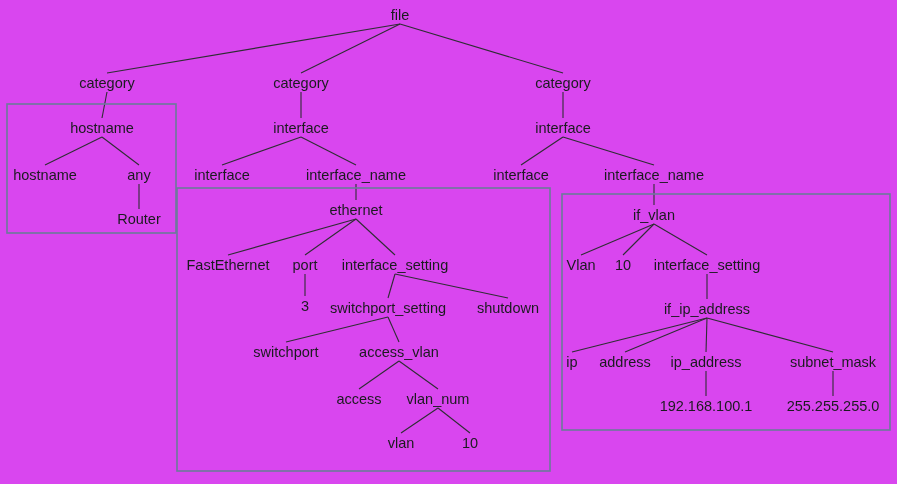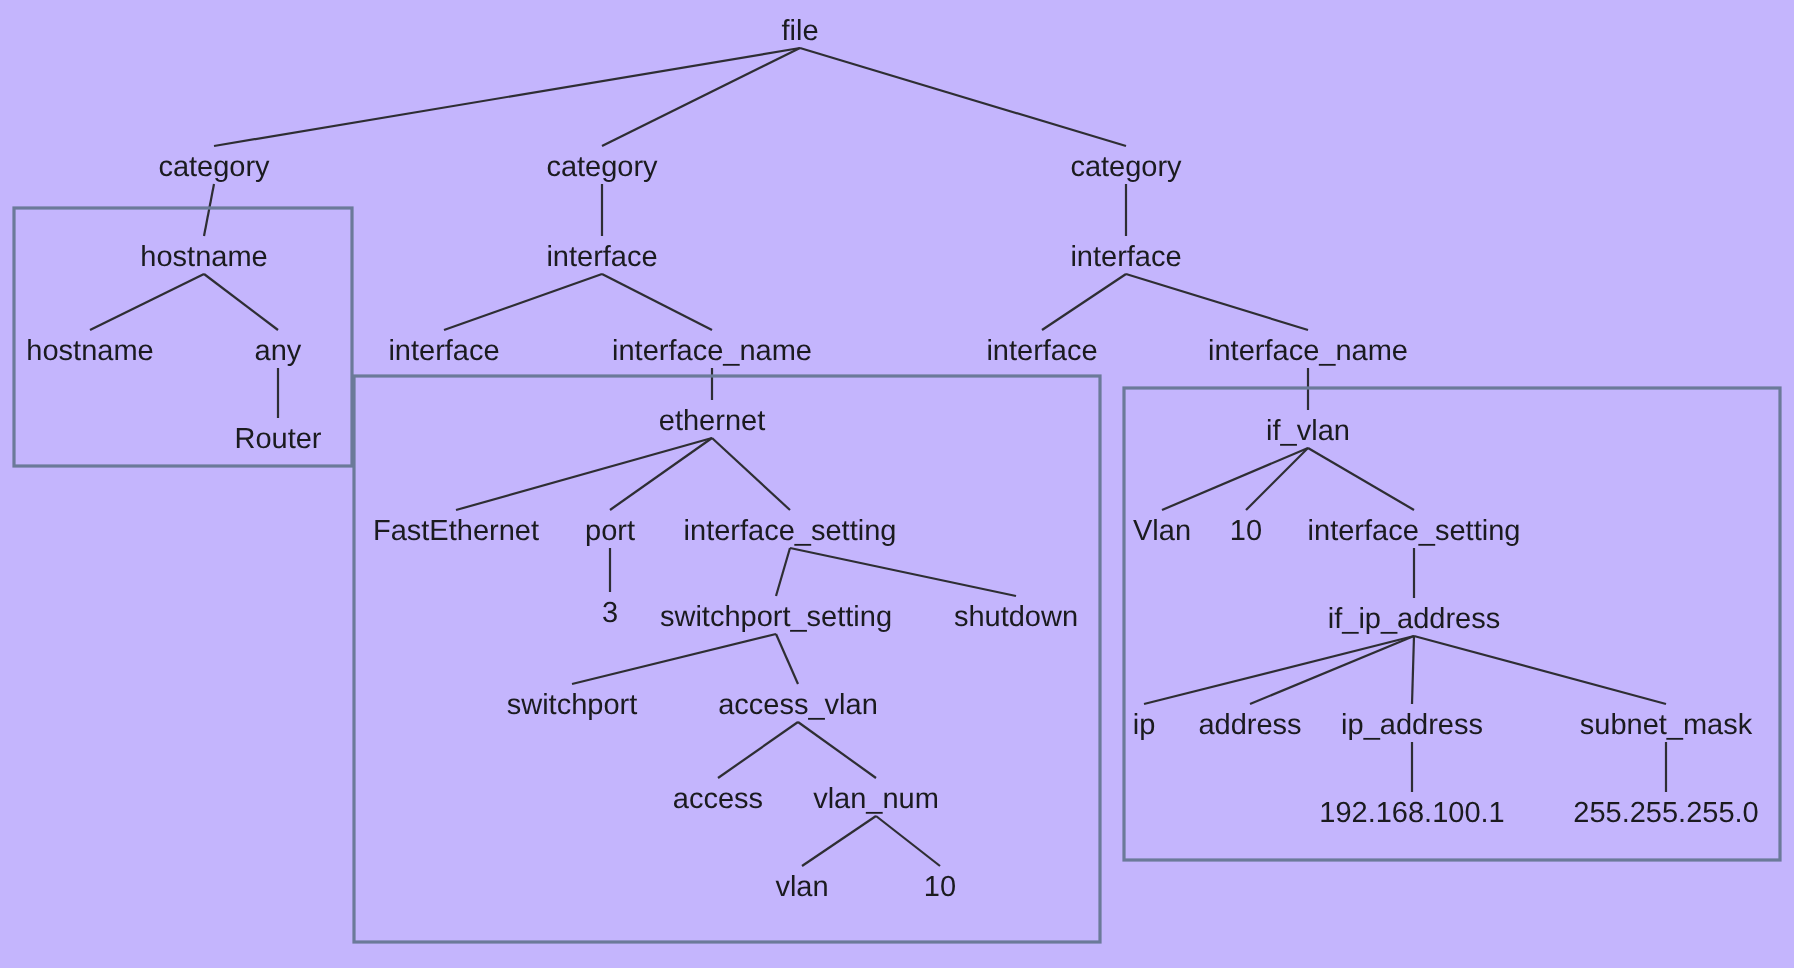--- a/index.html
+++ b/index.html
@@ -4,21 +4,21 @@
 <style>
   html, body {
     margin: 0;
     padding: 0;
     background: #ffffff;
   }
   #canvas {
     position: relative;
     width: 897px;
     height: 484px;
-    background: #c4b5fd;
+    background: #d946ef;
     font-family: "Liberation Sans", sans-serif;
     overflow: hidden;
   }
   #tree-svg {
     position: absolute;
     top: 0;
     left: 0;
     width: 897px;
     height: 484px;
   }

